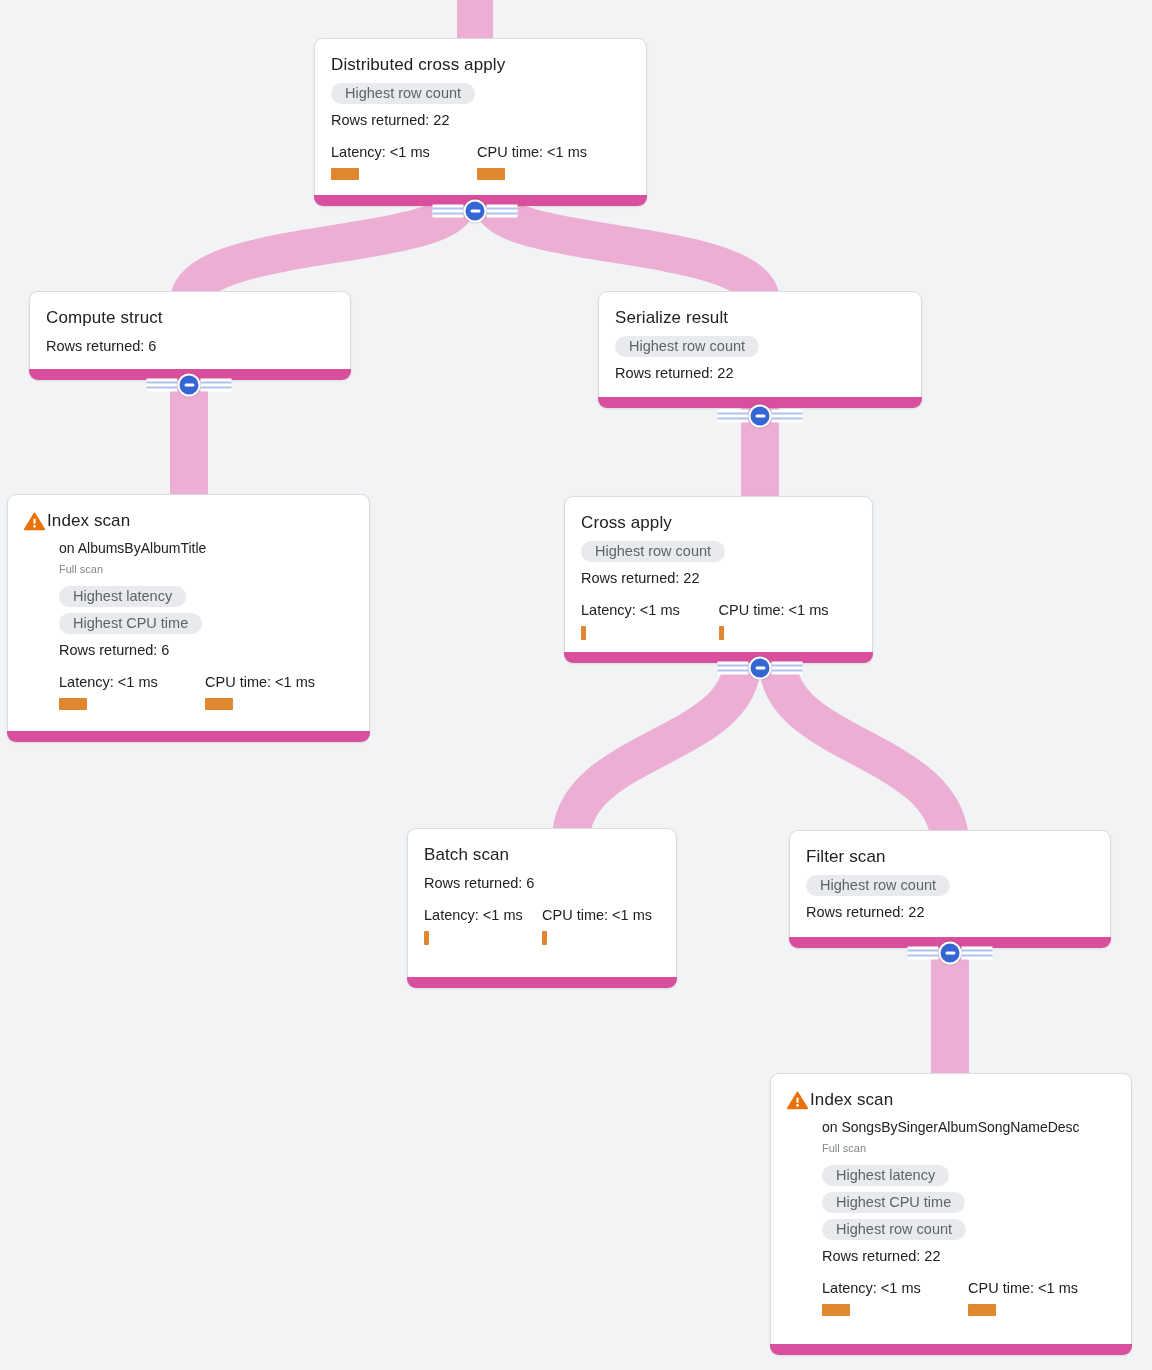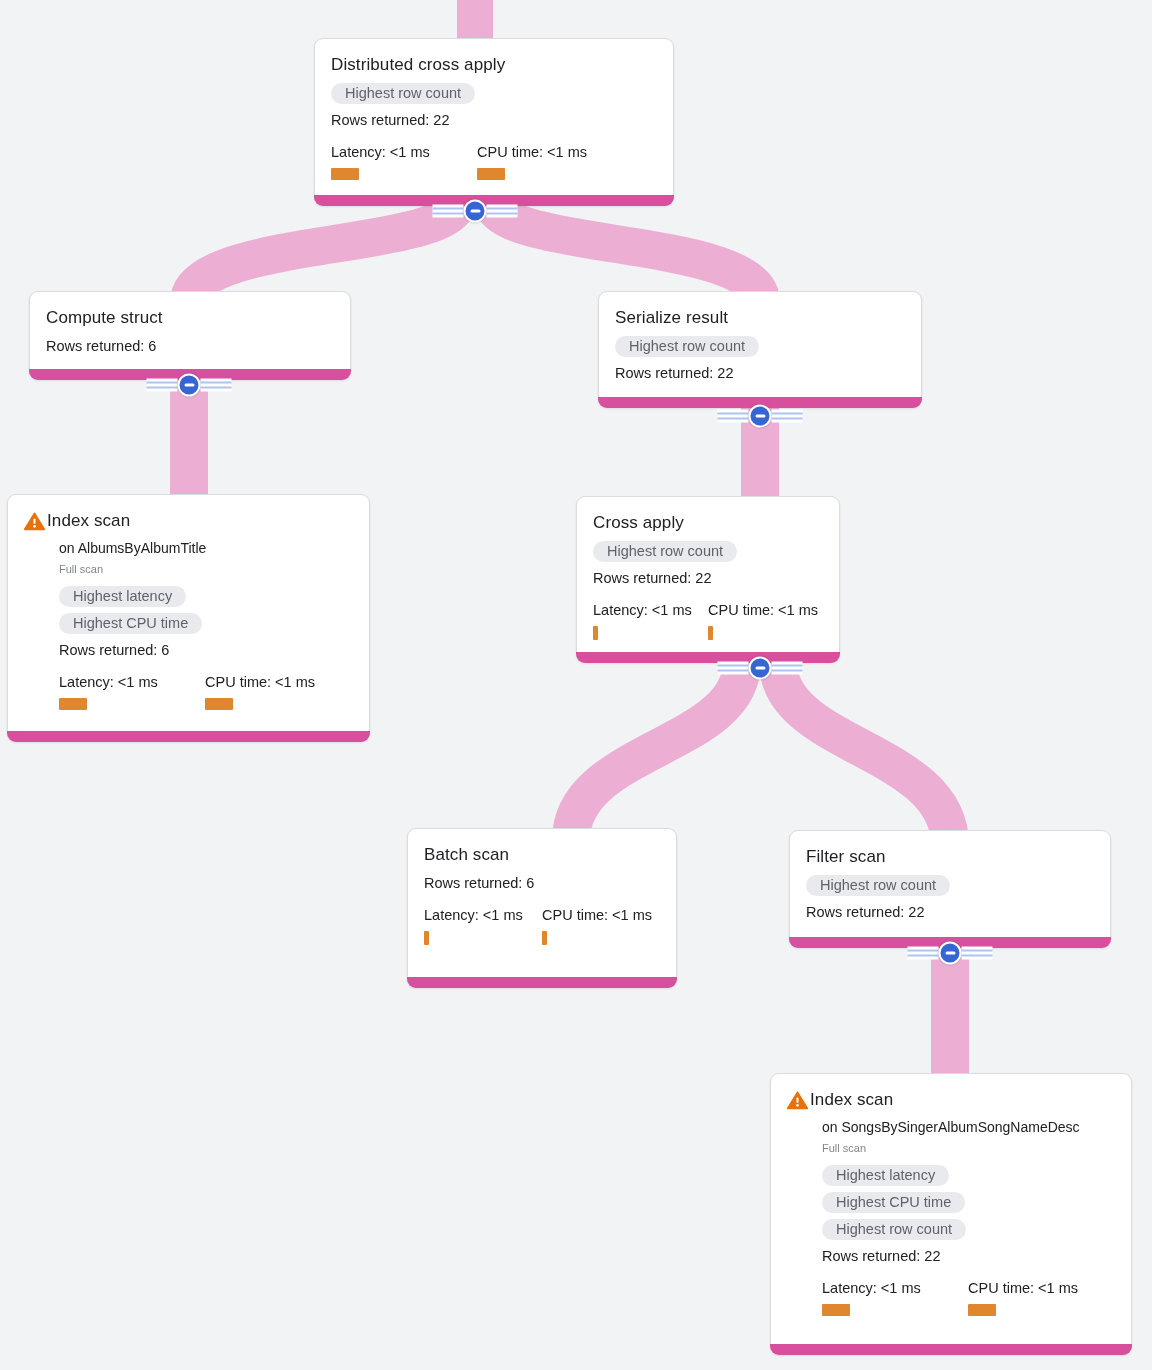--- a/index.html
+++ b/index.html
@@ -44,25 +44,25 @@
   .pill-list .pill{display:table;}
   .rows{font-size:14.5px;line-height:21px;margin-top:6px;}
   .metrics{display:flex;margin-top:11px;}
   .metric{width:146px;}
   .metric-label{font-size:14.5px;line-height:20px;}
   .bar{background:var(--bar-orange,#e0862f);margin-top:6px;border-radius:1px;}
   .bar.wide{width:28px;height:12px;}
   .bar.slim{width:5px;height:14px;}
 
   
-  .n0{left:314px;top:38px;width:360px;min-height:168px;}
+  .n0{left:314px;top:38px;width:333px;min-height:168px;}
   .n1{left:29px;top:291px;width:322px;min-height:89px;}
   .n2{left:598px;top:291px;width:324px;min-height:117px;}
   .n3{left:7px;top:494px;width:363px;min-height:248px;}
-  .n4{left:576px;top:496px;width:264px;min-height:167px;}
+  .n4{left:564px;top:496px;width:309px;min-height:167px;}
   .n5{left:407px;top:828px;width:270px;min-height:160px;}
   .n6{left:789px;top:830px;width:322px;min-height:118px;}
   .n7{left:770px;top:1073px;width:362px;min-height:282px;}
 
   
   .collapse{
     position:absolute;z-index:3;transform:translate(-50%,-50%);
     display:flex;align-items:center;cursor:pointer;
   }
   .rail{

